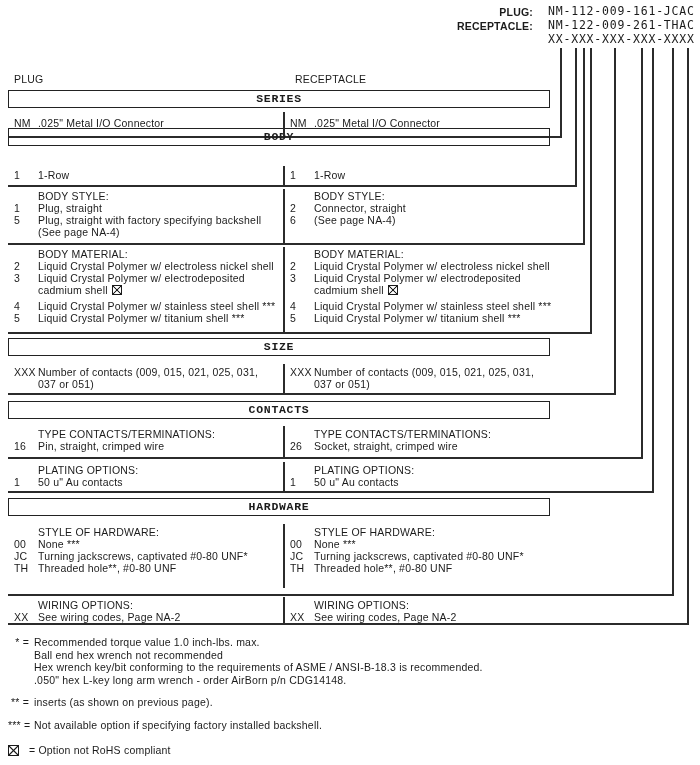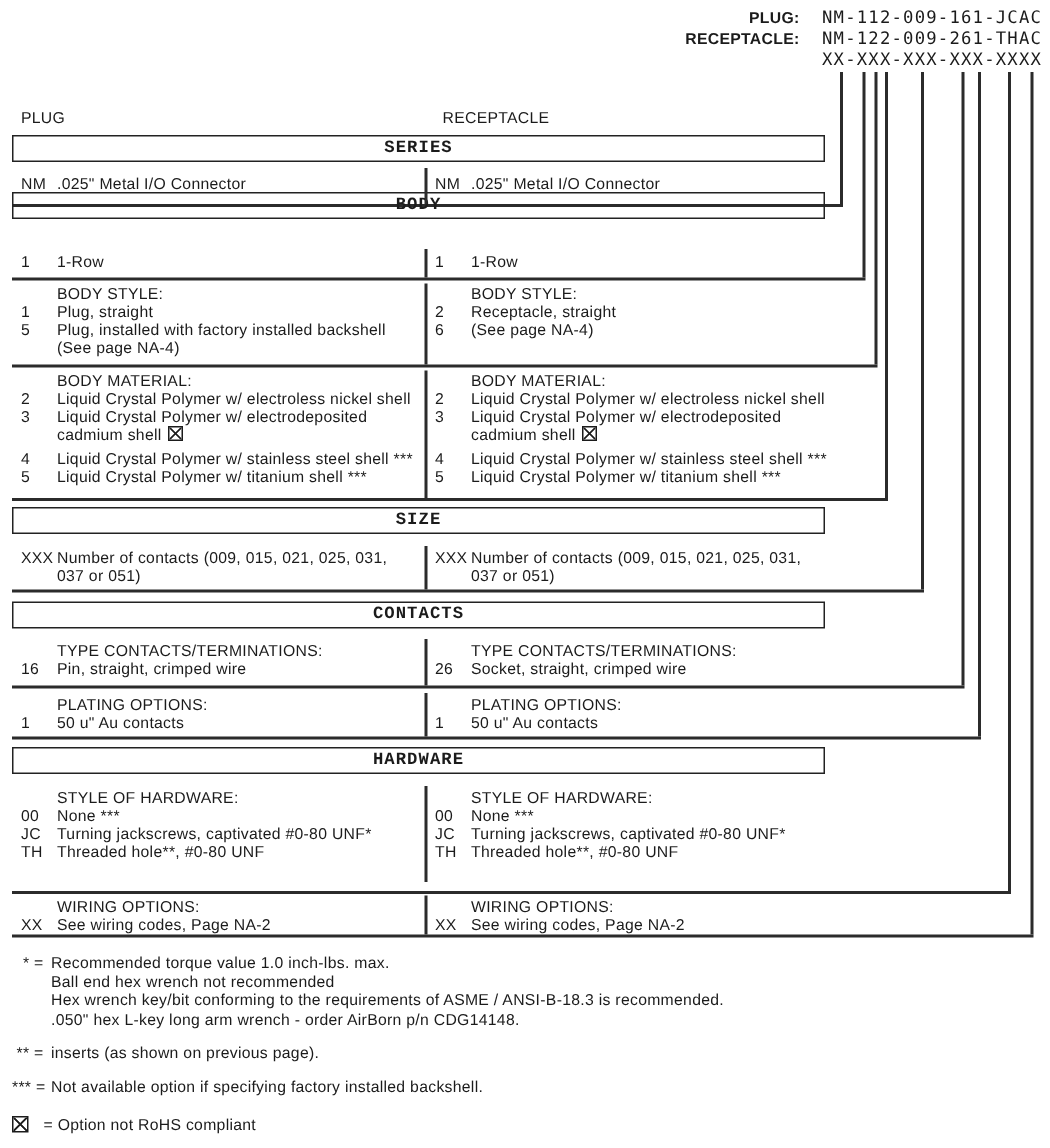--- a/index.html
+++ b/index.html
@@ -124,31 +124,31 @@
     <div class="bhdr">BODY STYLE:</div>
     <div class="item">
       <span class="code">1</span>
       <span class="txt">
           <div class="ln">Plug, straight</div>
         </span>
     </div>
     <div class="item">
       <span class="code">5</span>
       <span class="txt">
-        <div class="ln">Plug, installed with factory installed backshell</div>
+        <div class="ln">Plug, straight with factory specifying backshell</div>
         <div class="ln">(See page NA-4)</div>
       </span>
     </div>
   </div>
   <div class="col R" style="top:190px">
     <div class="bhdr">BODY STYLE:</div>
     <div class="item">
       <span class="code">2</span>
       <span class="txt">
-          <div class="ln">Receptacle, straight</div>
+          <div class="ln">Connector, straight</div>
         </span>
     </div>
     <div class="item">
       <span class="code">6</span>
       <span class="txt">
         <div class="ln">(See page NA-4)</div>
       </span>
     </div>
   </div>
 

